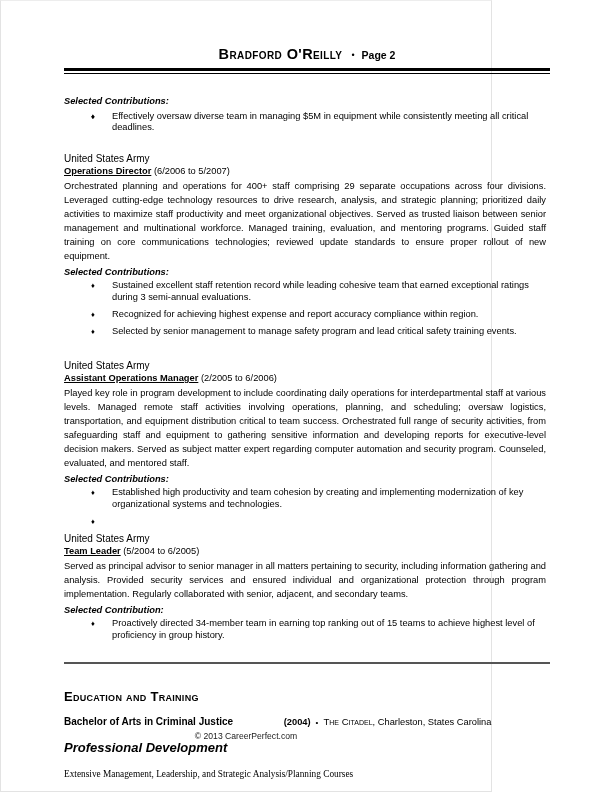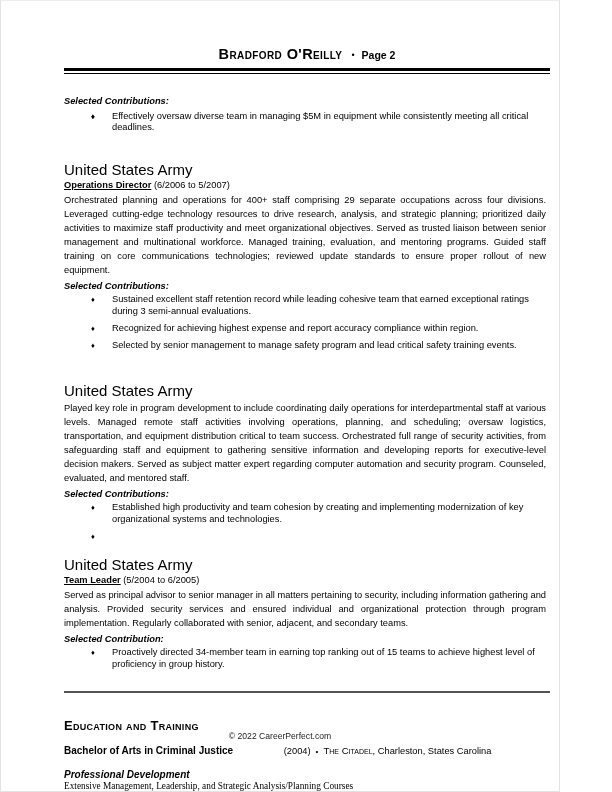--- a/index.html
+++ b/index.html
@@ -9,21 +9,21 @@
   }
   body {
     width: 612px;
     height: 792px;
     font-family: "Liberation Sans", sans-serif;
     color: #000000;
     overflow: hidden;
   }
   .page {
     position: relative;
-    width: 560px;
+    width: 492px;
     height: 792px;
     box-sizing: border-box;
     background: #ffffff;
     border: 1px solid #e3e3e3;
     border-top: 1px solid #ededed;
   }
   .content {
     position: absolute;
     left: 63px;
     top: 0;
@@ -66,22 +66,22 @@
   .body-block {
     padding-top: 22px;
   }
   .sub-head {
     font-weight: bold;
     font-style: italic;
     font-size: 9.3px;
     margin: 0 0 3px 0;
   }
   .employer {
-    font-size: 15px;
-    margin: 8px 0 2px 0;
+    font-size: 10px;
+    margin: 0 0 2px 0;
   }
   .job-line {
     font-size: 9.3px;
     margin: 0 0 3px 0;
   }
   .job-title {
     font-weight: bold;
     text-decoration: underline;
   }
   .job-dates {
@@ -132,35 +132,35 @@
     margin: 25px 0 12px 0;
   }
   .degree-line {
     font-size: 9.3px;
     margin: 0 0 13px 0;
   }
   .degree-name {
     font-weight: bold;
     font-size: 10px;
   }
-  .degree-year { font-weight: normal; padding-left: 48px; }
+  .degree-year { font-weight: bold; padding-left: 48px; }
   .edu-dot {
     font-size: 8px;
     padding: 0 5px;
     vertical-align: middle;
   }
   .school {
     font-variant: small-caps;
     font-size: 9.6px;
   }
   .pd-head {
     font-weight: bold;
     font-style: italic;
-    font-size: 10px;
-    margin: 0 0 1px 0;
+    font-size: 13px;
+    margin: 0 0 14px 0;
   }
   .pd-text {
     font-size: 9.3px;
     margin: 0;
     font-family: Liberation Serif, serif;
   }
 
   
   .footer {
     position: absolute;
@@ -203,20 +203,21 @@
         <li><span class="dia">♦</span><span>Sustained excellent staff retention record while leading cohesive team that earned exceptional ratings during 3 semi-annual evaluations.</span></li>
         <li><span class="dia">♦</span><span>Recognized for achieving highest expense and report accuracy compliance within region.</span></li>
         <li><span class="dia">♦</span><span>Selected by senior management to manage safety program and lead critical safety training events.</span></li>
       </ul>
     </div>
 
     <div class="gap-md"></div>
 
     <div>
       <div class="employer">United States Army</div>
+      <div class="job-line"><span class="job-title">Assistant Operations Manager</span> <span class="job-dates">(2/2005 to 6/2006)</span></div>
       <p class="para">Played key role in program development to include coordinating daily operations for interdepartmental staff at various levels. Managed remote staff activities involving operations, planning, and scheduling; oversaw logistics, transportation, and equipment distribution critical to team success. Orchestrated full range of security activities, from safeguarding staff and equipment to gathering sensitive information and developing reports for executive-level decision makers. Served as subject matter expert regarding computer automation and security program. Counseled, evaluated, and mentored staff.</p>
       <div class="sub-head">Selected Contributions:</div>
       <ul class="bullets">
         <li><span class="dia">♦</span><span>Established high productivity and team cohesion by creating and implementing modernization of key organizational systems and technologies.</span></li>
         <li><span class="dia">♦</span></li>
       </ul>
     </div>
 
     <div class="gap-md"></div>
 
@@ -231,14 +232,14 @@
     </div>
 
     <div class="edu-rule"></div>
     <div class="section-title">Education and Training</div>
     <div class="degree-line"><span class="degree-name">Bachelor of Arts in Criminal Justice</span> <span class="degree-year">(2004)</span><span class="edu-dot">•</span><span class="school">The Citadel</span><span>, Charleston, States Carolina</span></div>
     <div class="pd-head">Professional Development</div>
     <div class="pd-text">Extensive Management, Leadership, and Strategic Analysis/Planning Courses</div>
 
   </div>
 
-  <div class="footer">© 2022 CareerPerfect.com</div>
+  <div class="footer">© 2013 CareerPerfect.com</div>
 </div>
 
 </body></html>

